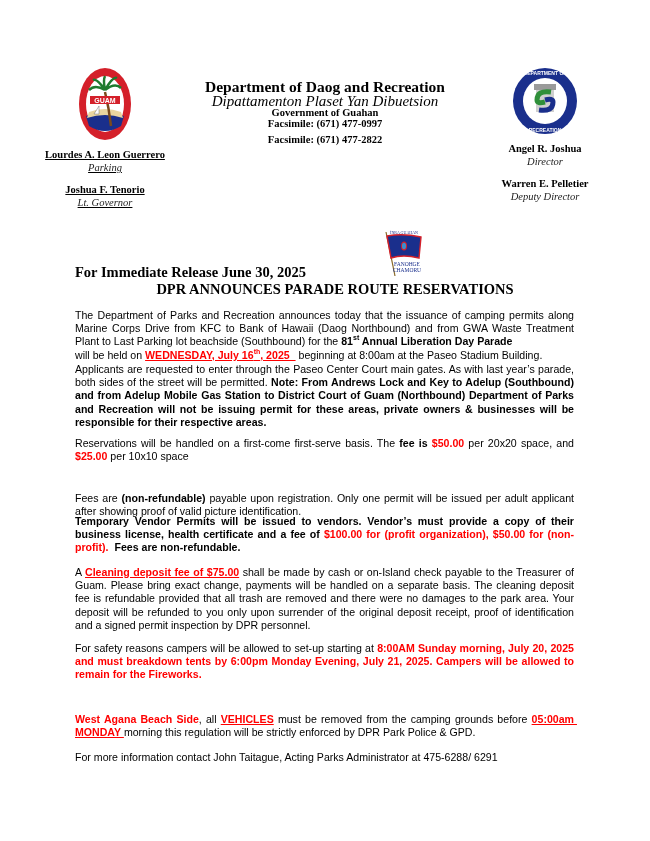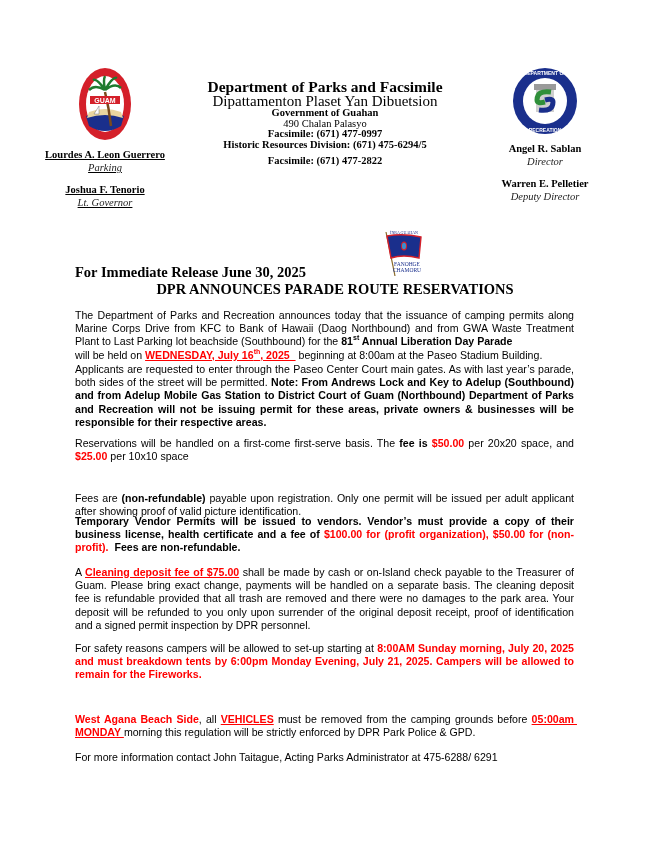--- a/index.html
+++ b/index.html
@@ -14,21 +14,21 @@
 
   
   #left-block { left:30px; top:66px; width:150px;text-decoration:underline; }
   #right-block { left:465px; top:66px; width:160px; }
   .seal-wrap { display:flex; justify-content:center; }
   .name { font-size:10.5px; font-weight:bold; line-height:13px; }
   .title { font-size:10.5px; font-style:italic; line-height:13px; color:#222; }
 
   #center-block { left:180px; top:79px; width:290px; line-height:10.5px; }
   .dept { font-size:15.5px; font-weight:bold; line-height:15px; }
-  .dept-ch { font-size:15px; line-height:14px; }
+  .dept-ch { font-size:15px; font-style:italic; line-height:14px; }
   .hsmall { font-size:10.5px; line-height:10.5px; }
 
   
   #release { left:75px; top:264px; font-size:14.5px; font-weight:bold; }
   #headline { left:0; width:650px; top:281px; font-size:14.5px; font-weight:bold; text-align:center; padding-left:20px; box-sizing:border-box; }
   #flag { left:383px; top:228px; }
 
   
   .para { position:absolute; left:75px; width:499px; font-size:10.6px; line-height:13.2px; text-align:justify; }
   sup { font-size:7px; line-height:0; }
@@ -52,45 +52,43 @@
   </div>
   <div style="height:6px"></div>
   <div class="name">Lourdes A. Leon Guerrero</div>
   <div class="title">Parking</div>
   <div style="height:9px"></div>
   <div class="name">Joshua F. Tenorio</div>
   <div class="title">Lt. Governor</div>
 </div>
 
 <div id="center-block" class="abs serif center">
-  <div class="dept">Department of Parks and Facsimile</div>
+  <div class="dept">Department of Daog and Recreation</div>
   <div class="dept-ch">Dipattamenton Plaset Yan Dibuetsion</div>
   <div class="hsmall b">Government of Guahan</div>
-  <div class="hsmall">490 Chalan Palasyo</div>
   <div class="hsmall b">Facsimile: (671) 477-0997</div>
-  <div class="hsmall b">Historic Resources Division: (671) 475-6294/5</div>
   <div style="height:6px"></div>
   <div class="hsmall b">Facsimile: (671) 477-2822</div>
 </div>
 
 <div id="right-block" class="abs serif center">
   <div class="seal-wrap">
     <svg width="68" height="70" viewBox="0 0 68 70">
       <ellipse cx="34" cy="35" rx="32" ry="33" fill="#1a2f8c"></ellipse>
       <ellipse cx="34" cy="35" rx="22" ry="23" fill="#ffffff"></ellipse>
       <rect x="23" y="18" width="22" height="6" fill="#9a9a9a"></rect>
       <rect x="25" y="24" width="18" height="22" fill="#cfcfcf"></rect>
       <path d="M40 26 Q26 24 26 34 Q26 38 34 36" stroke="#2f8f3a" stroke-width="5" fill="none"></path>
       <path d="M28 44 Q42 46 42 36 Q42 32 34 34" stroke="#1a2f8c" stroke-width="5" fill="none"></path>
       <text x="34" y="9" font-size="5" font-weight="bold" fill="#fff" text-anchor="middle" font-family="Liberation Sans, sans-serif">DEPARTMENT OF</text>
       <text x="34" y="66" font-size="5" font-weight="bold" fill="#fff" text-anchor="middle" font-family="Liberation Sans, sans-serif">RECREATION</text>
     </svg>
   </div>
   <div style="height:6px"></div>
-  <div class="name">Angel R. Sablan</div>
+  <div class="name">Angel R. Joshua</div>
   <div class="title">Director</div>
   <div style="height:9px"></div>
   <div class="name">Warren E. Pelletier</div>
   <div class="title">Deputy Director</div>
 </div>
 
 <div id="flag" class="abs">
   <svg width="42" height="50" viewBox="0 0 42 50">
     <line x1="3" y1="4" x2="12" y2="48" stroke="#8a6a2a" stroke-width="1.2"></line>
     <path d="M4 8 Q20 5 38 9 L36 30 Q20 26 8 30 Z" fill="#1a2f8c" stroke="#d4202a" stroke-width="1.4"></path>

